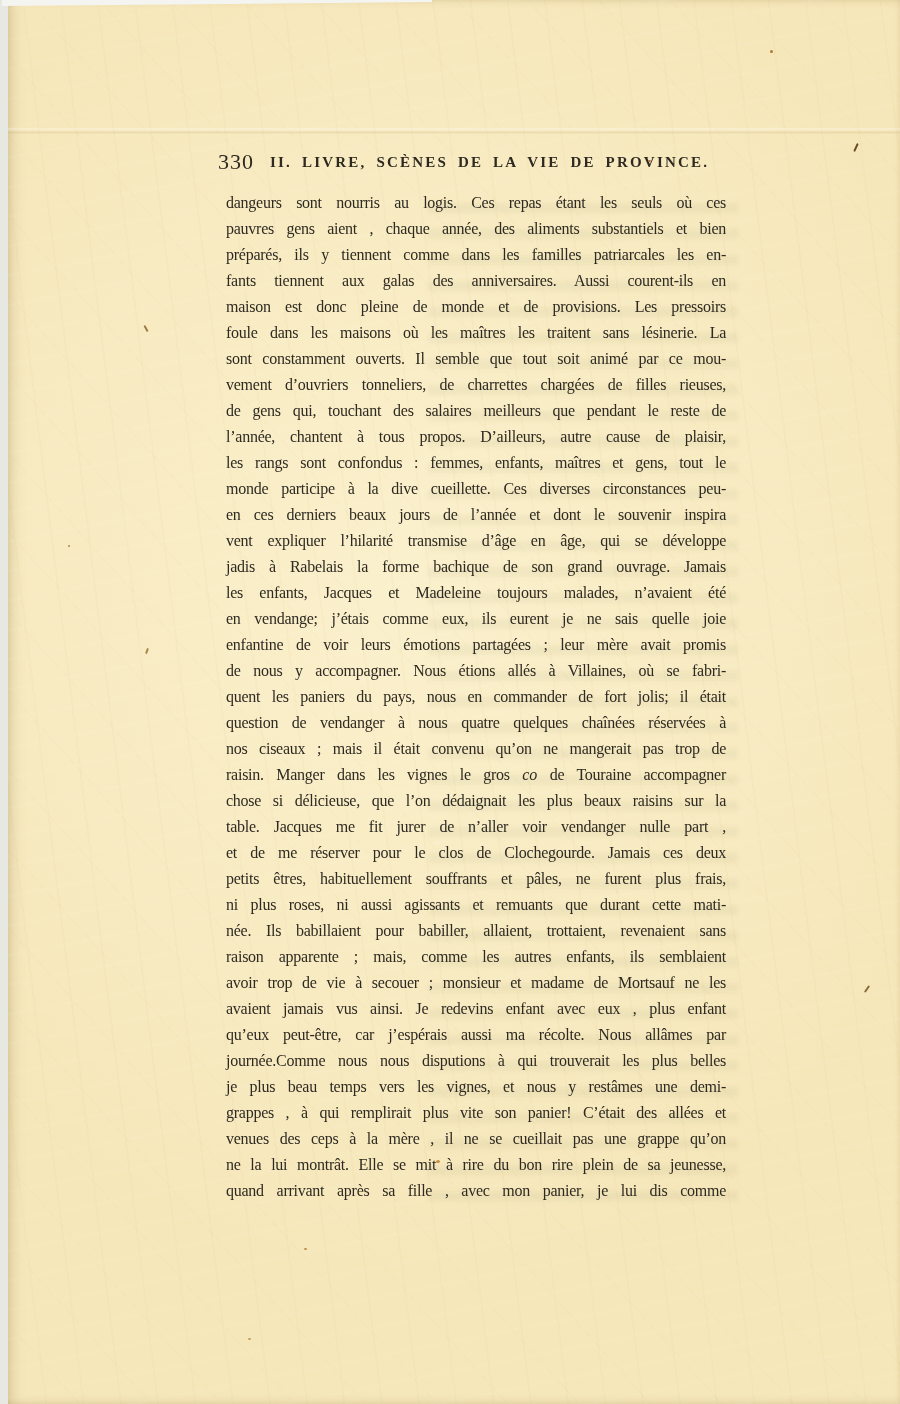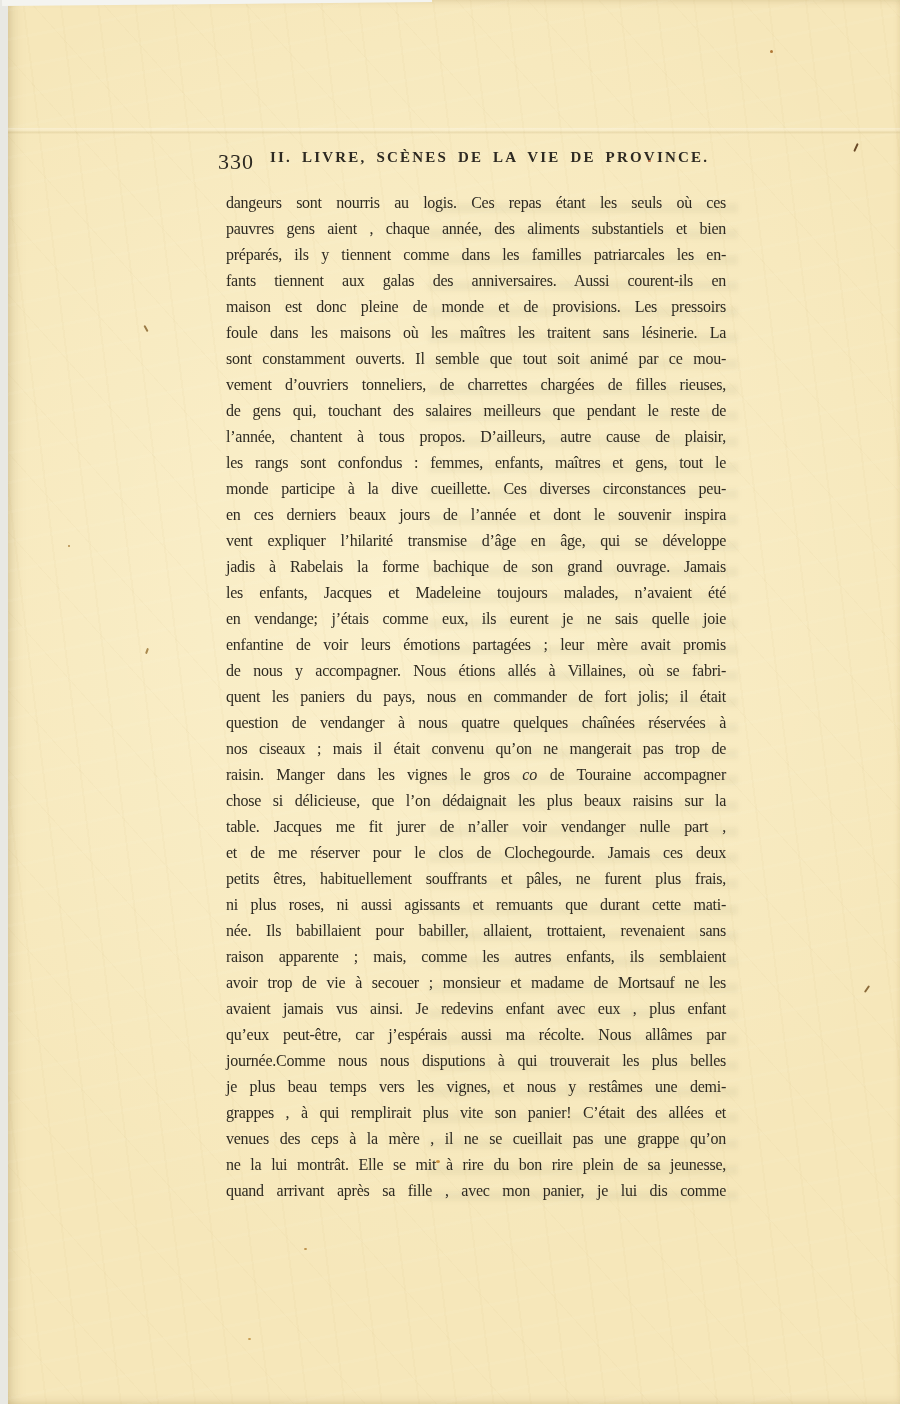--- a/index.html
+++ b/index.html
@@ -55,21 +55,21 @@
       rgba(255,255,255,0.30) 0%,
       rgba(255,255,255,0.10) 45%,
       rgba(150,125,60,0.14) 70%,
       rgba(150,125,60,0.02) 100%);
   }
   .header {
     position: absolute;
     left: 210px; top: 149px;
     width: 512px;
     display: flex;
-    align-items: flex-start;
+    align-items: center;
     color: var(--ink);
   }
   .page-number {
     font-size: 22px;
     letter-spacing: 1px;
   }
   .running-title {
     flex: 1;
     margin-left: 16px;
     font-size: 15px;

